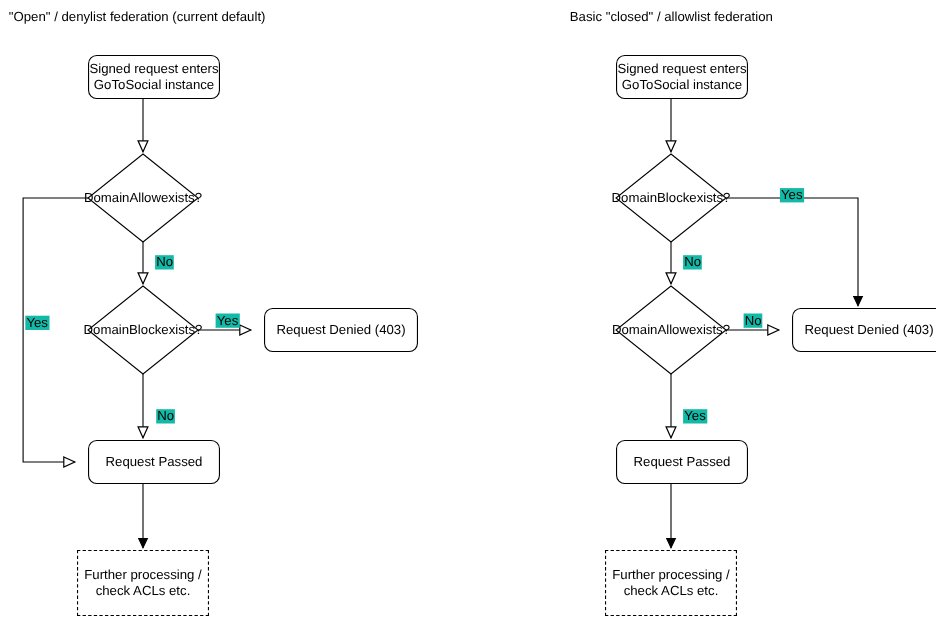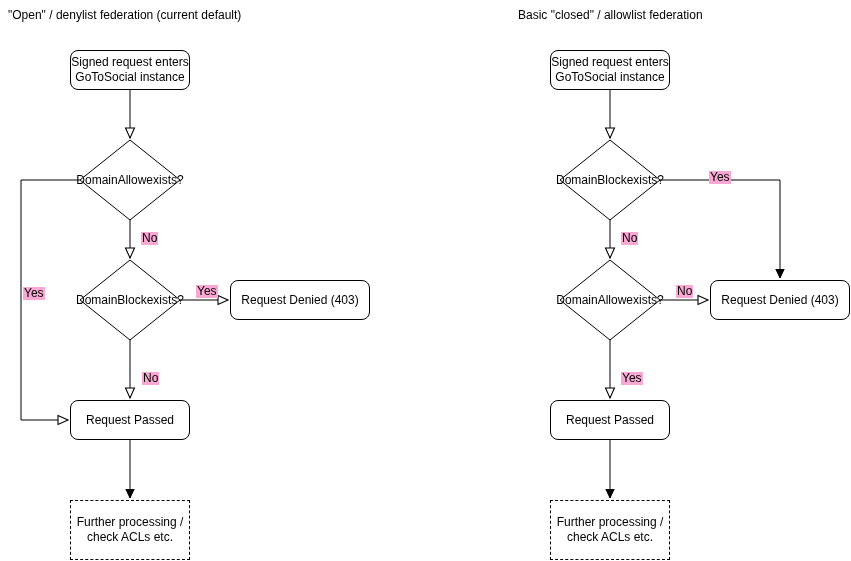--- a/index.html
+++ b/index.html
@@ -9,28 +9,28 @@
     overflow:hidden;
   }
   svg.wires{position:absolute;left:0;top:0;width:851px;height:561px;}
   .title{position:absolute;white-space:nowrap;line-height:14px;}
   .node{
     position:absolute;box-sizing:border-box;
     display:flex;flex-direction:column;align-items:center;justify-content:center;
     text-align:center;line-height:15px;
     background:#ffffff;border:1px solid #000000;
   }
-  .rounded{border-radius:8px;}
+  .rounded{border-radius:8px;margin-left:10px;}
   .dashed{border-style:dashed;}
   .dtext{
     position:absolute;display:flex;flex-direction:row;align-items:center;justify-content:center;
     text-align:center;line-height:15px;pointer-events:none;
   }
   .elabel{
-    position:absolute;background:#f9a8d4;line-height:13px;padding:0 1px;white-space:nowrap;
+    position:absolute;background:#14b8a6;line-height:13px;padding:0 1px;white-space:nowrap;
   }
 </style>
 </head>
 <body>
 
 <div class="canvas">
 
   <svg class="wires" viewBox="0 0 851 561">
     <defs>
       <marker id="arrow-open" markerUnits="userSpaceOnUse" markerWidth="13" markerHeight="13" refX="11" refY="6" orient="auto">

